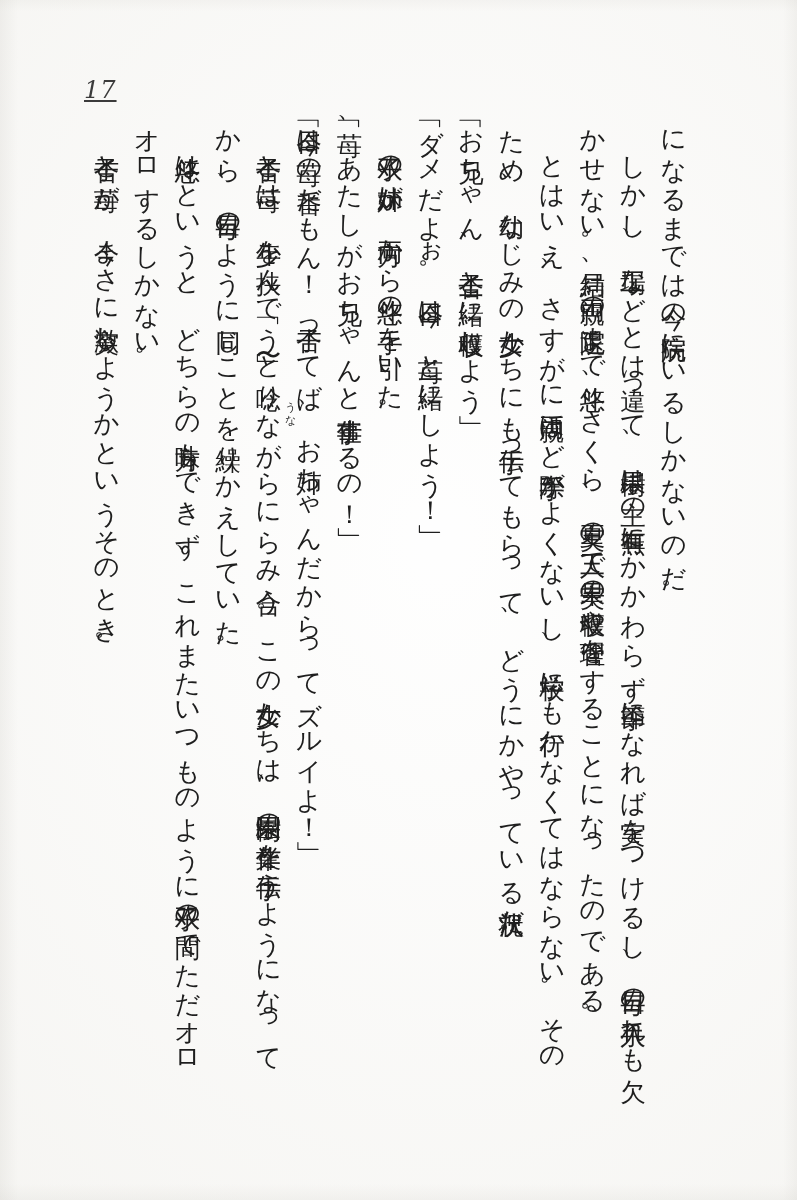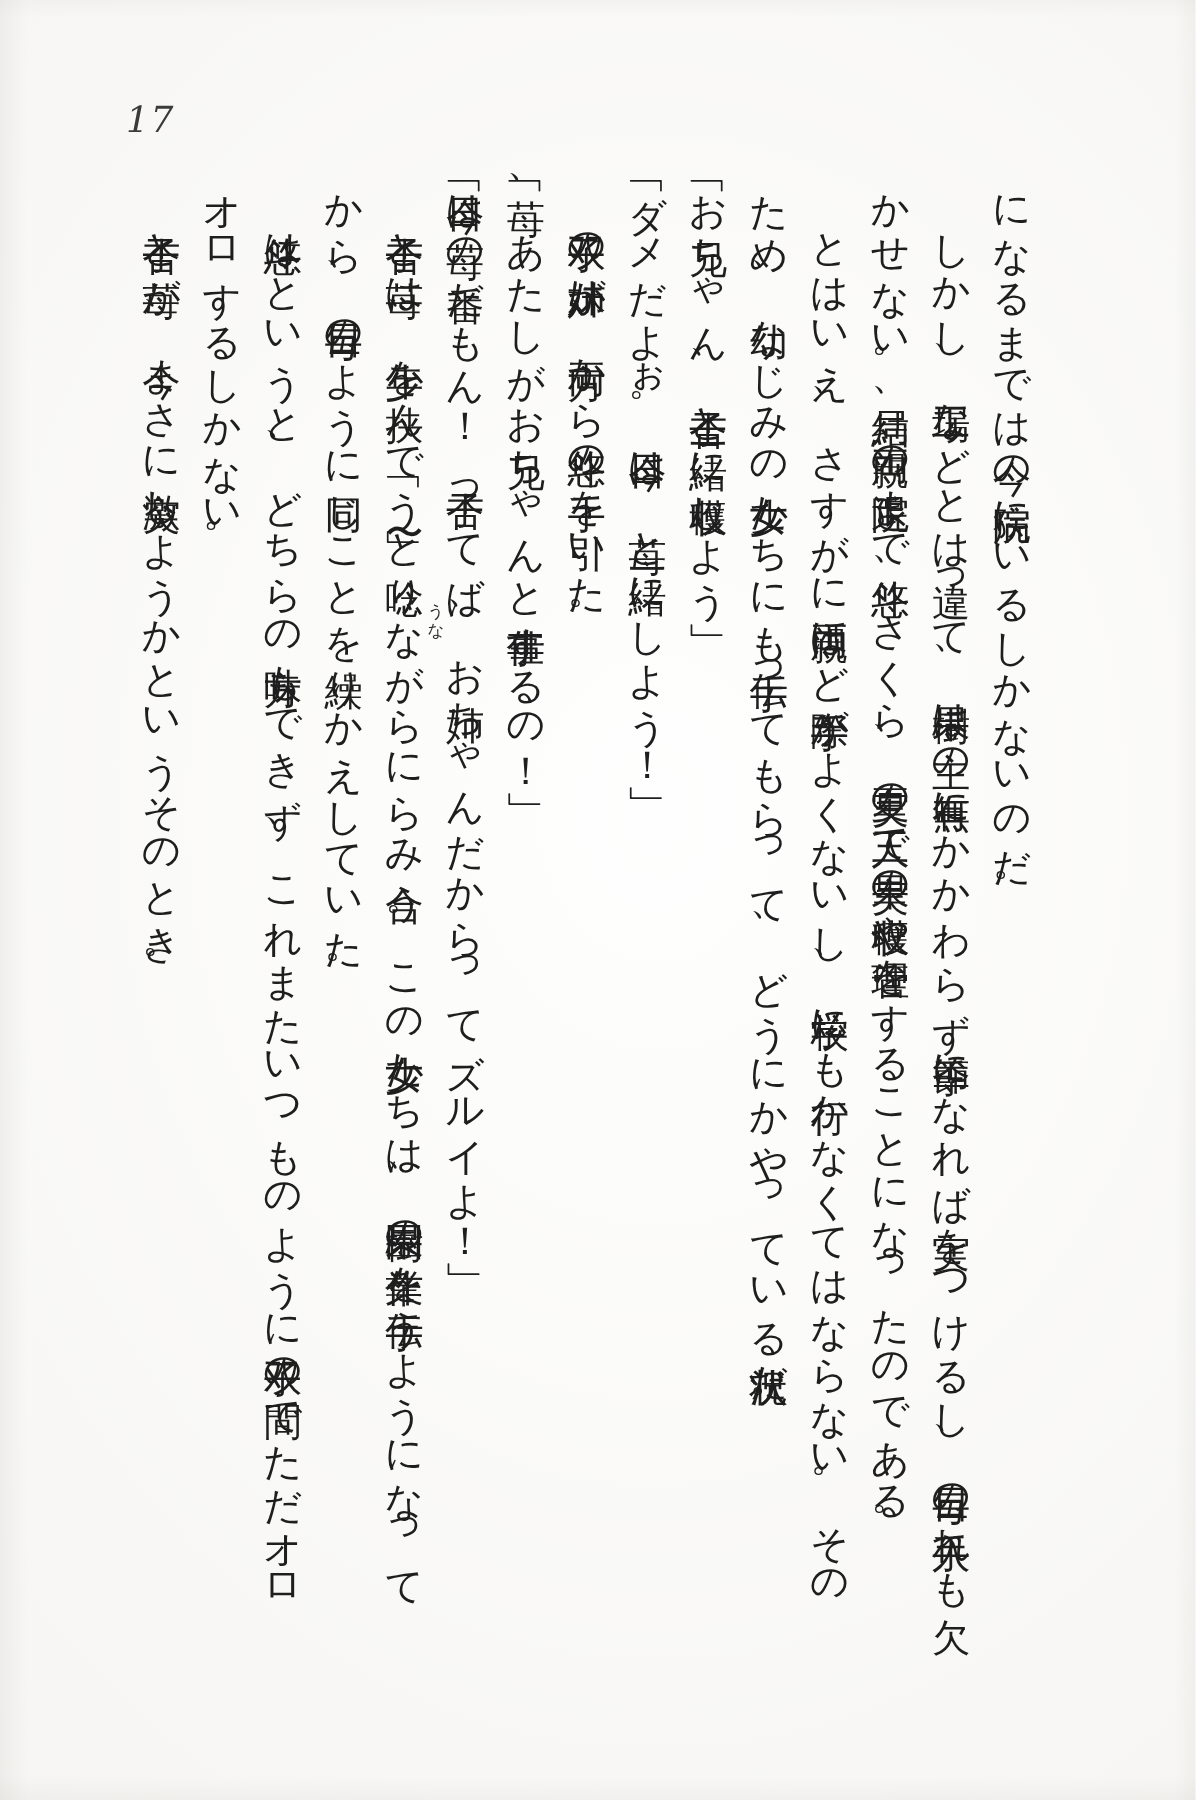--- a/index.html
+++ b/index.html
@@ -22,26 +22,27 @@
     inset: 0;
     pointer-events: none;
     background:
       linear-gradient(to right, rgba(210,208,203,0.25) 0, rgba(210,208,203,0) 18px),
       linear-gradient(to left, rgba(210,208,203,0.2) 0, rgba(210,208,203,0) 14px),
       linear-gradient(to bottom, rgba(215,213,208,0.18) 0, rgba(215,213,208,0) 12px),
       linear-gradient(to top, rgba(215,213,208,0.22) 0, rgba(215,213,208,0) 16px);
   }
   .page-number {
     position: absolute;
-    top: 66px;
+    top: 76px;
     left: 84px;
     font-size: 24px;
     font-style: italic;
     color: #3b3b3b;
     letter-spacing: 1px;
+    text-decoration: underline;
   }
   .text-block {
     position: absolute;
     top: 112px;
     right: 103px;
     height: 974px;
     writing-mode: vertical-rl;
     text-orientation: mixed;
     font-size: 25.5px;
     line-height: 40.5px;

